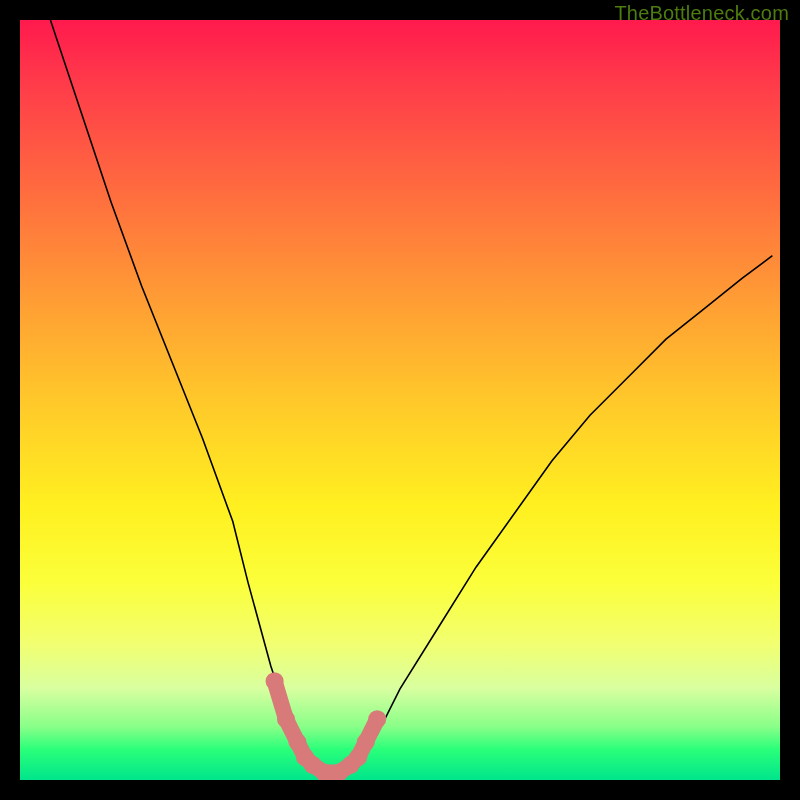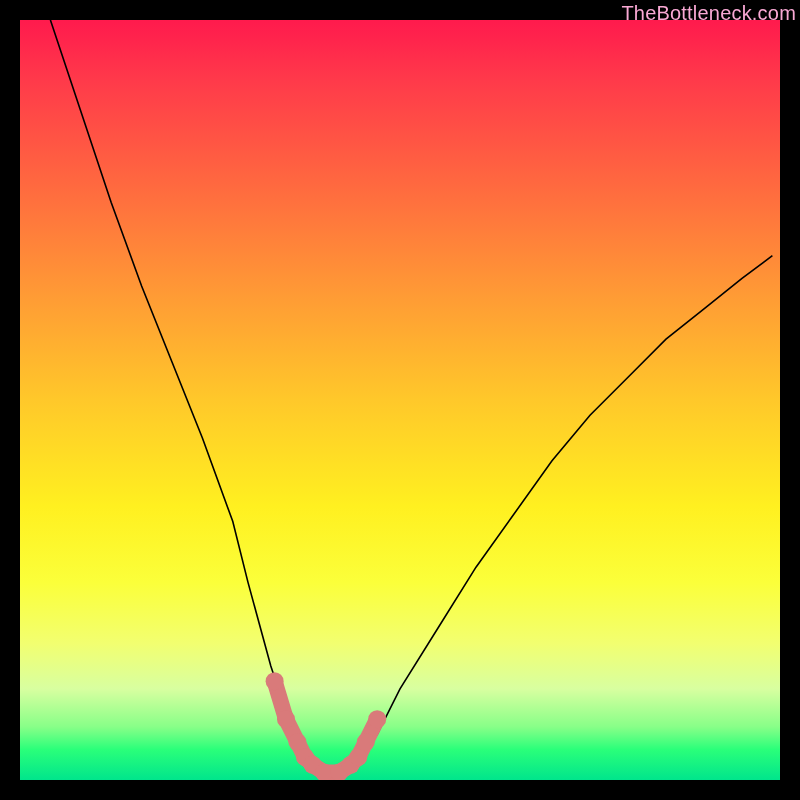--- a/index.html
+++ b/index.html
@@ -27,22 +27,22 @@
       #fbff3a 74%,
       #f2ff70 82%,
       #d8ffa0 88%,
       #88ff88 93%,
       #2aff7a 96%,
       #00e58c 100%);
   }
   .watermark {
     position: absolute;
     top: 2px;
-    right: 4px;
-    color: #f9a8d4;
+    right: 11px;
+    color: #4d7c0f;
     font-size: 20px;
     font-weight: 500;
     letter-spacing: 0.2px;
     z-index: 10;
   }
   svg.plot {
     position: absolute;
     left: 0;
     top: 0;
     width: 760px;

